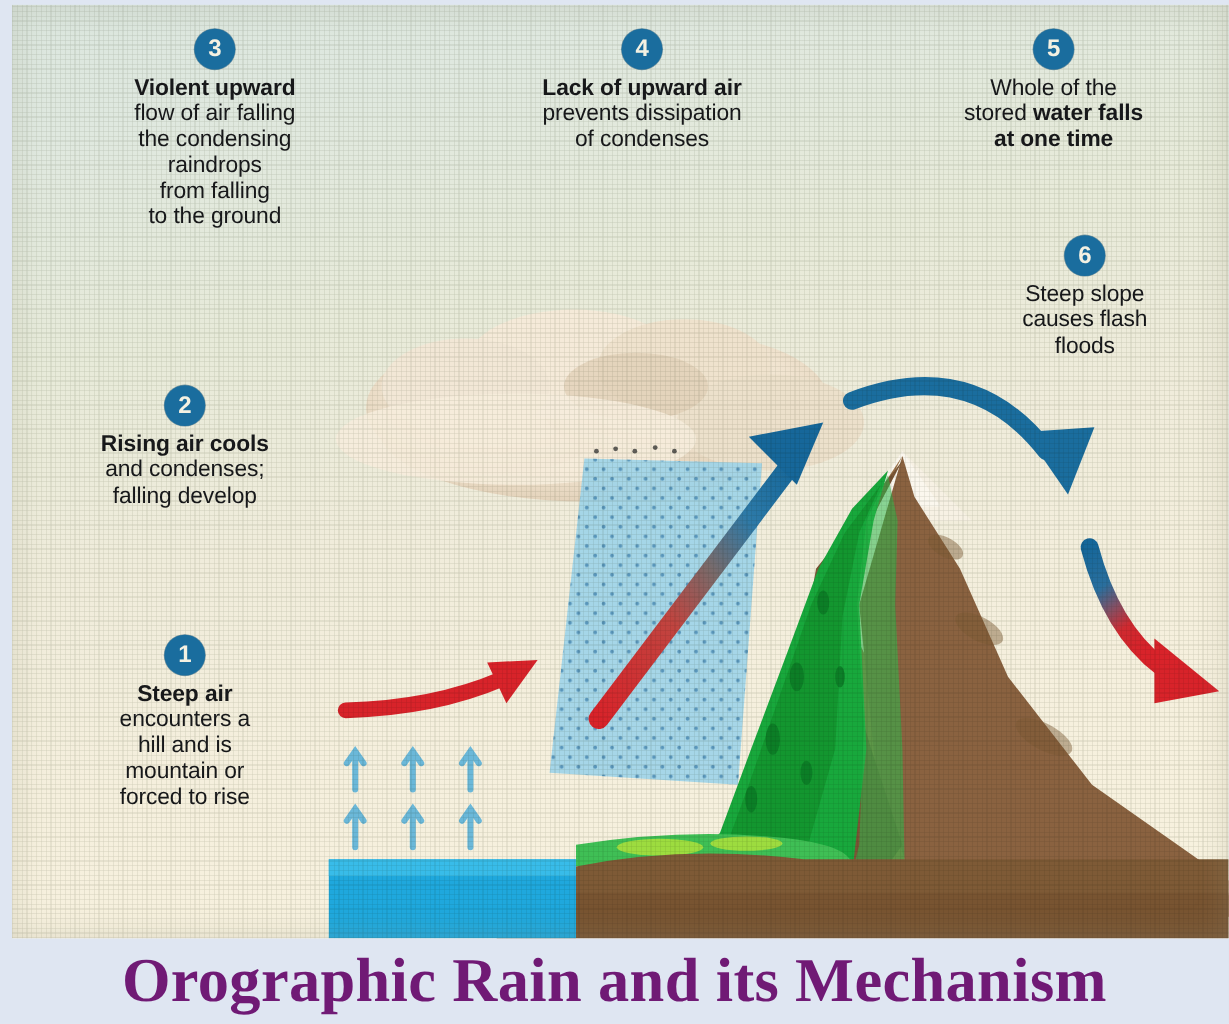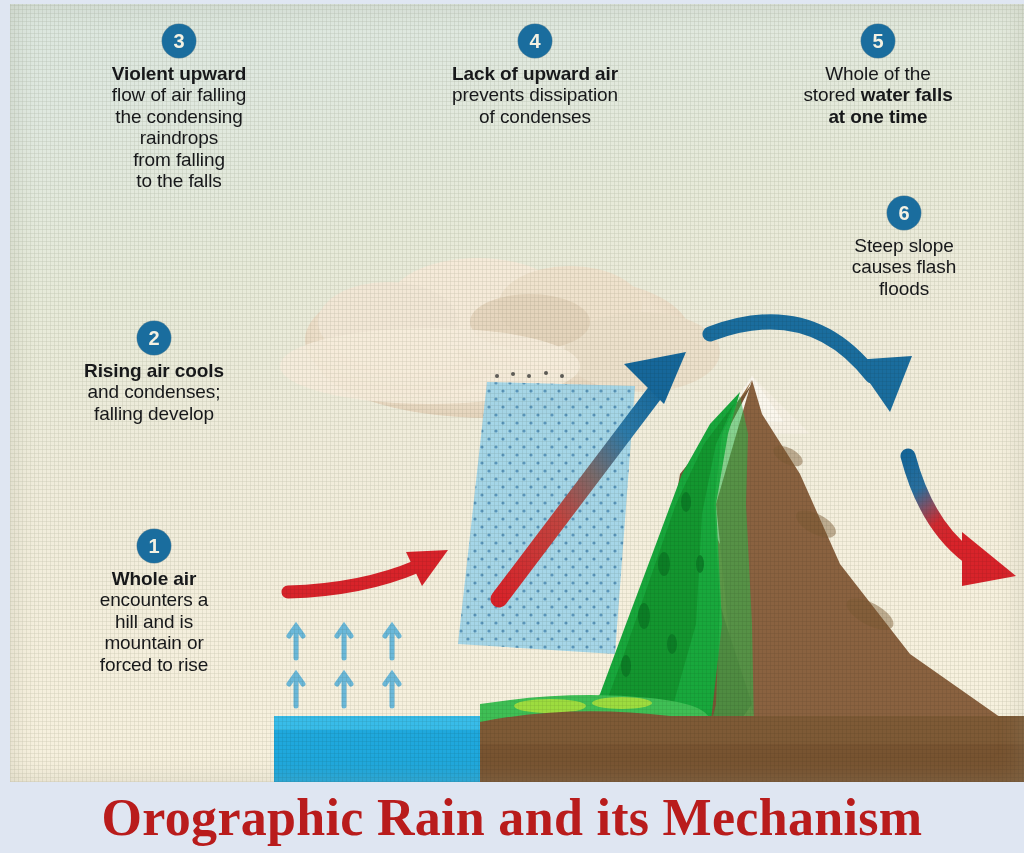--- a/index.html
+++ b/index.html
@@ -101,21 +101,21 @@
   
   #caption {
     position: absolute;
     left: 0;
     top: 788px;
     width: 1024px;
     text-align: center;
     font-family: "Liberation Serif", serif;
     font-weight: bold;
     font-size: 52px;
-    color: #b91c1c;
+    color: #701a75;
     letter-spacing: .3px;
   }
 </style>
 </head>
 <body>
 
 <div id="page">
 
   <div id="infographic">
 
@@ -257,21 +257,21 @@
 
       </g>
     </svg>
 
     <div id="texture"></div>
     <div id="vignette"></div>
 
     <div class="callout" id="callout-1">
       <div class="badge">1</div>
       <div class="ctext">
-        <div class="b">Whole air</div>
+        <div class="b">Steep air</div>
         <div>encounters a</div>
         <div>hill and is</div>
         <div>mountain or</div>
         <div>forced to rise</div>
       </div>
     </div>
 
     <div class="callout" id="callout-2">
       <div class="badge">2</div>
       <div class="ctext">
@@ -282,21 +282,21 @@
     </div>
 
     <div class="callout" id="callout-3">
       <div class="badge">3</div>
       <div class="ctext">
         <div class="b">Violent upward</div>
         <div>flow of air falling</div>
         <div>the condensing</div>
         <div>raindrops</div>
         <div>from falling</div>
-        <div>to the falls</div>
+        <div>to the ground</div>
       </div>
     </div>
 
     <div class="callout" id="callout-4">
       <div class="badge">4</div>
       <div class="ctext">
         <div class="b">Lack of upward air</div>
         <div>prevents dissipation</div>
         <div>of condenses</div>
       </div>

